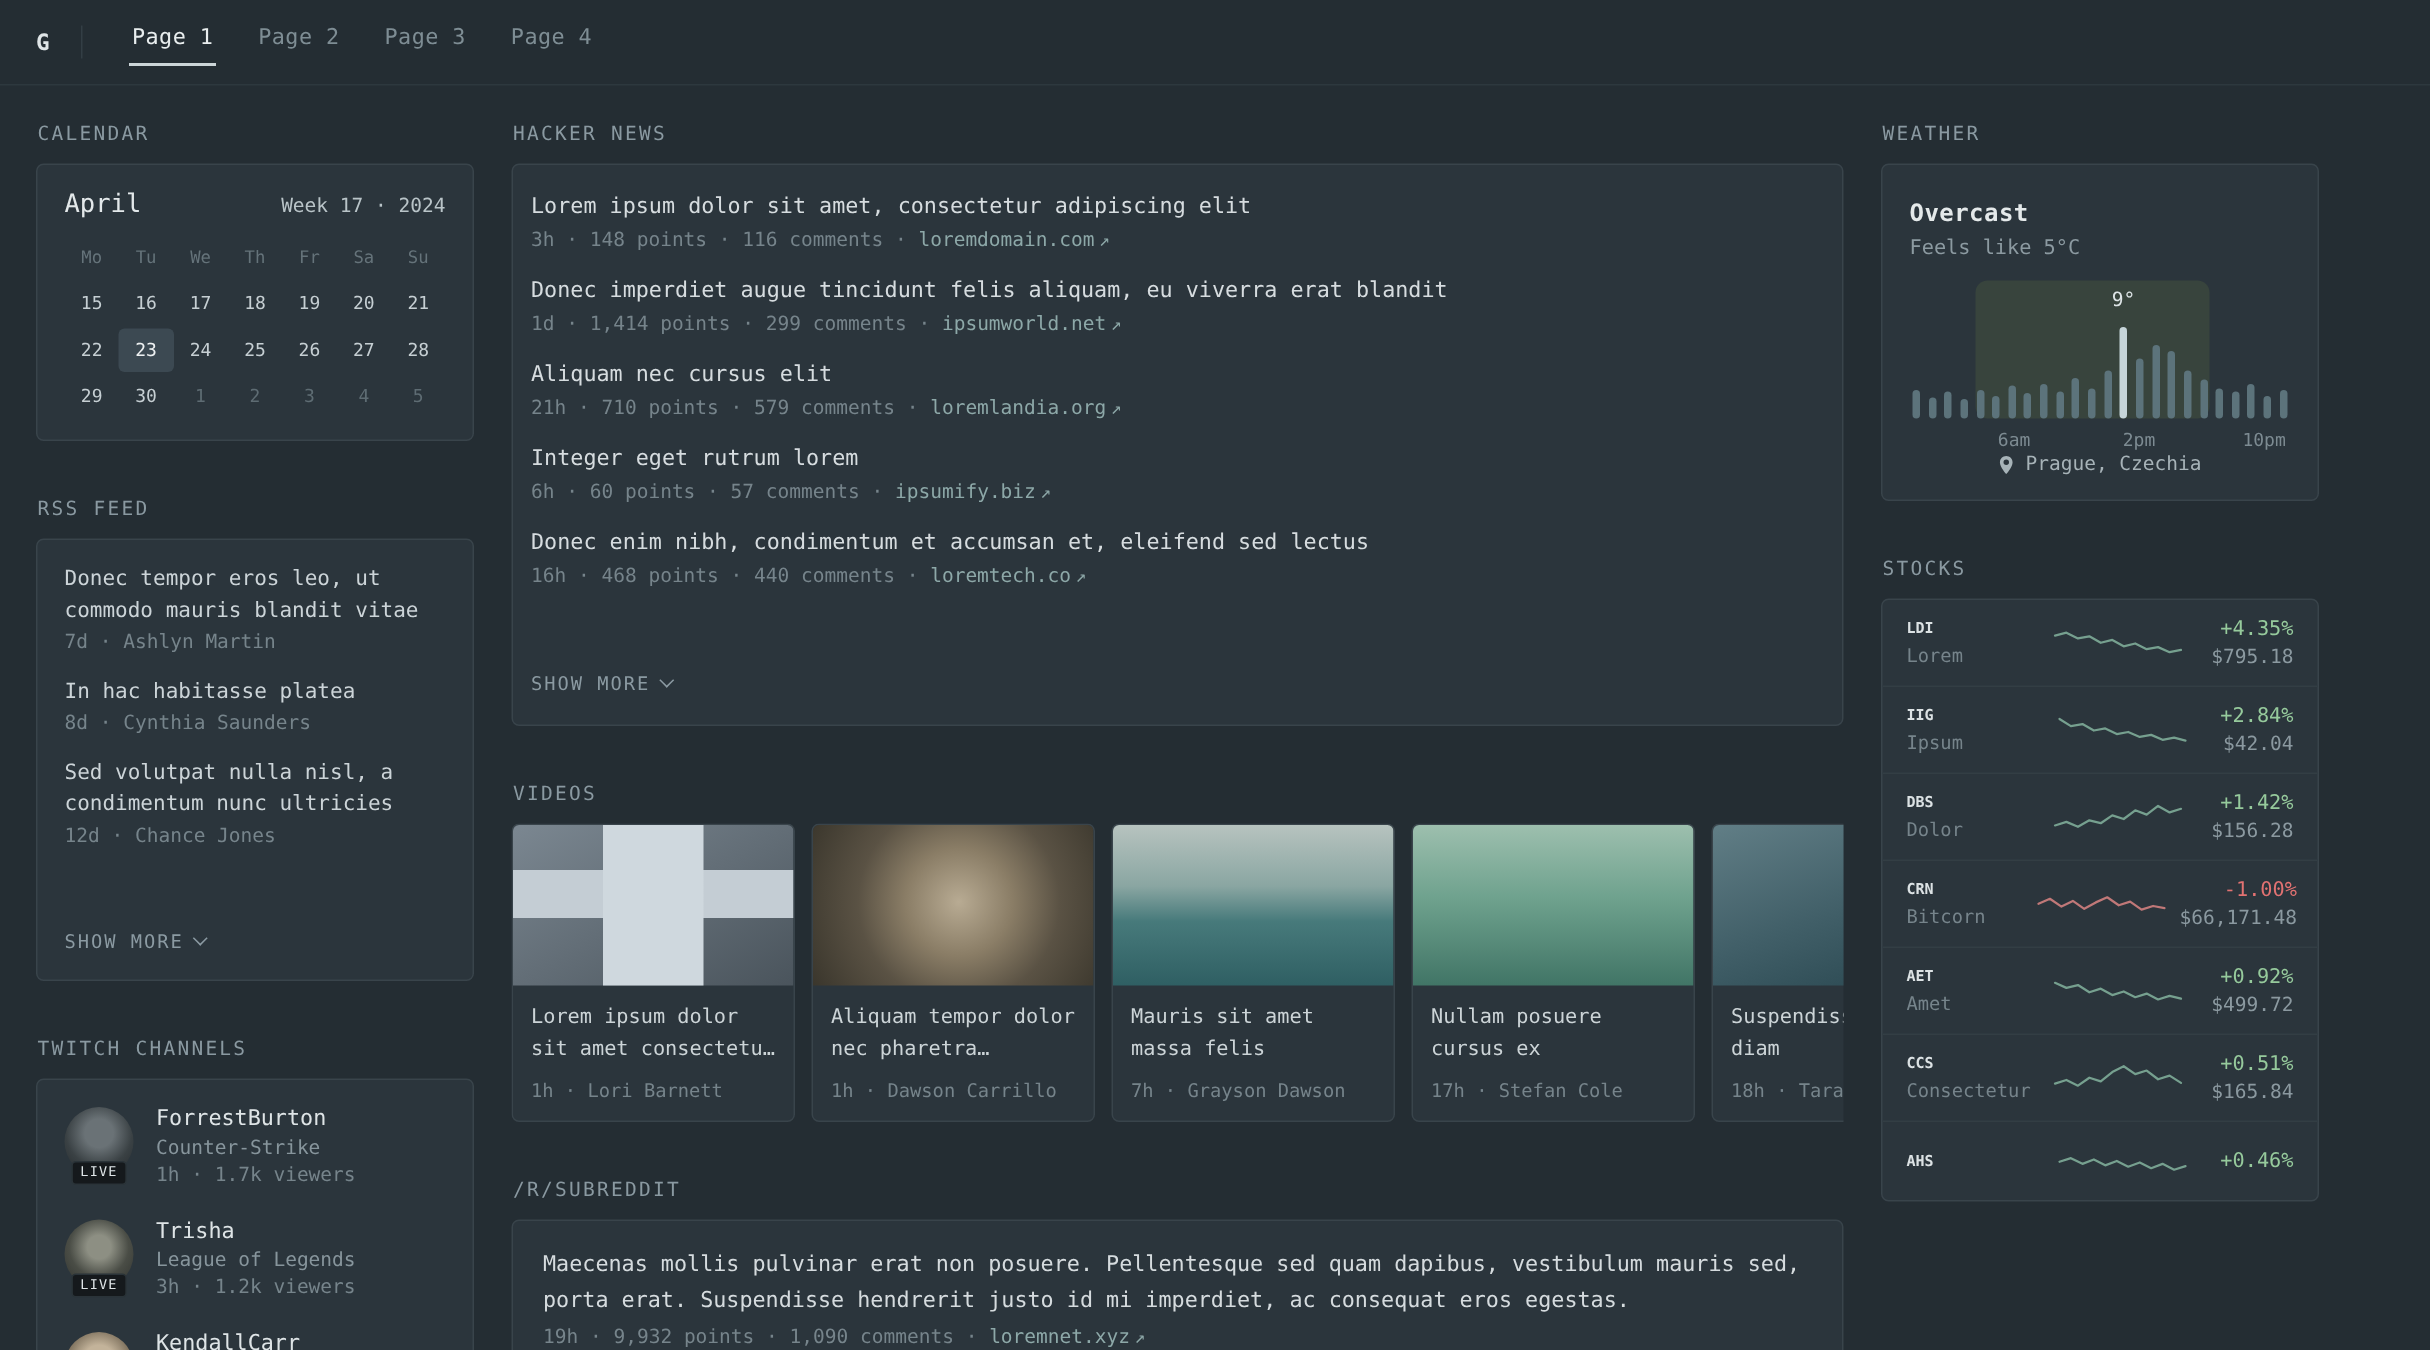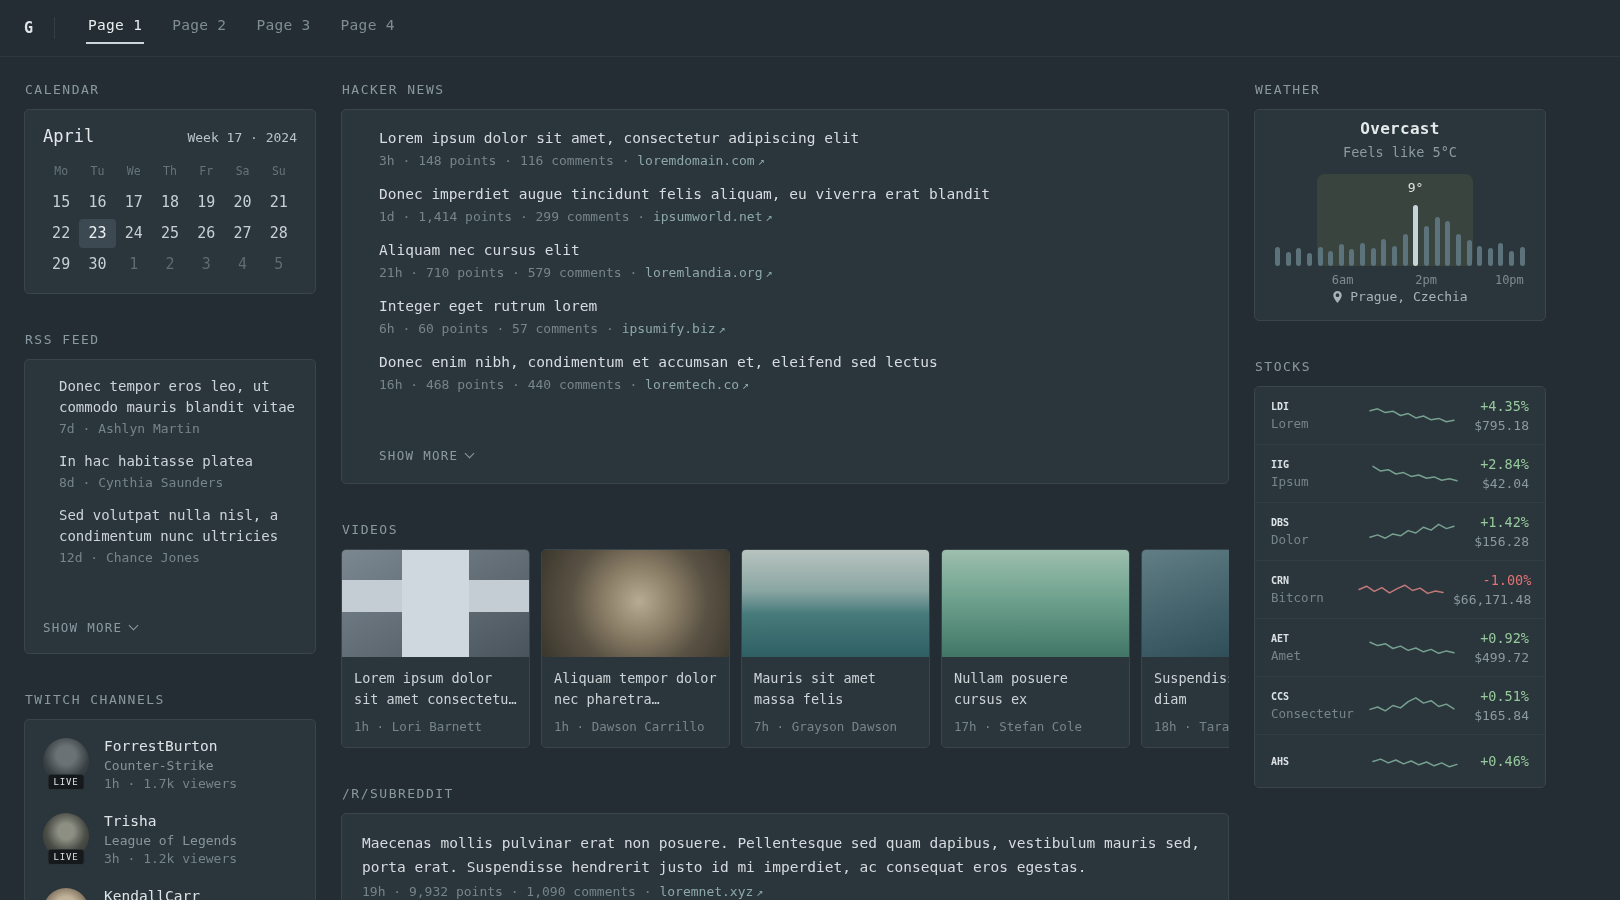--- a/index.html
+++ b/index.html
@@ -25,47 +25,47 @@
   .sec-h { font-size:13px; font-weight:500; letter-spacing:1.5px; color:#8a99a1; margin:0 0 12px 1px; }
   .card { background:#2b353c; border:1px solid #39444b; border-radius:5px; }
   .meta { font-size:13px; color:#76848b; margin-top:3px; }
   
   .cal-card { padding:16px 18px 14px; }
   .cal-head { display:flex; justify-content:space-between; align-items:baseline; }
   .cal-month { font-size:17px; font-weight:500; color:#e3e8ea; }
   .cal-week { font-size:13px; color:#b9c4c8; }
   .cal-grid { display:grid; grid-template-columns:repeat(7,1fr); margin-top:14px; row-gap:2px; }
   .cal-wd { text-align:center; font-size:11.5px; color:#65737a; padding:4px 0 8px; }
-  .cal-day { text-align:center; font-size:15px; color:#c6cfd3; height:29px; line-height:29px; border-radius:4px; }
+  .cal-day { text-align:center; font-size:12px; color:#c6cfd3; height:29px; line-height:29px; border-radius:4px; }
   .cal-day.selected { background:#3c4952; color:#eef1f2; }
   .cal-day.adjacent { color:#5e6c73; }
   
   .rss-card { padding:16px 18px 12px; }
-  .rss-item { margin-bottom:15px;margin-left:16px; }
+  .rss-item { margin-bottom:15px; }
   .rss-title { font-size:14px; line-height:1.5; color:#ccd4d8; cursor:pointer; display:block; text-decoration:none; }
   .show-more { background:none; border:none; font:inherit; font-size:12.5px; letter-spacing:1.3px; color:#8b9aa2;
                cursor:pointer; padding:2px 0 6px; display:inline-flex; align-items:center; gap:8px;margin-top:38px; }
   .chev { width:7px; height:7px; border-right:1.5px solid #8b9aa2; border-bottom:1.5px solid #8b9aa2;
           display:inline-block; transform:rotate(45deg); margin-top:-4px; }
   
   .twitch-card { padding:18px; }
   .t-row { display:flex; gap:15px; margin-bottom:22px; cursor:pointer; align-items:flex-start; }
   .t-row:last-of-type { margin-bottom:6px; }
   .avatar-wrap { position:relative; flex:none; width:46px; }
   .avatar { width:46px; height:46px; border-radius:50%; }
   .av1 { background:radial-gradient(circle at 50% 38%, #6a7276 0 26%, #3a4144 60%, #23282b 100%); }
   .av2 { background:radial-gradient(circle at 50% 40%, #8d8f83 0 22%, #4a4d46 55%, #2b2e2b 100%); }
   .av3 { background:radial-gradient(circle at 50% 42%, #c3b39a 0 30%, #80735f 60%, #4e4a41 100%); }
   .live { position:absolute; left:50%; transform:translateX(-50%); bottom:-6px; background:var(--live-badge-bg,#15191c);
           color:#dfe5e7; font-size:9px; letter-spacing:.8px; padding:2px 5px; border-radius:3px; border:1px solid #2a3338; }
   .live:empty, .t-game:empty, .meta:empty, .s-name:empty, .price:empty { display:none; }
   .t-name { font-size:14.5px; color:#dee4e6; }
   .t-game { font-size:13px; color:#87959c; margin-top:4px; }
   
-  .hn-card { padding:18px 37px 14px; }
+  .hn-card { padding:18px 12px 14px; }
   .hn-item { margin-bottom:16px; }
   .hn-title { font-size:14.5px; color:#d6dcdf; cursor:pointer; display:block; text-decoration:none; line-height:1.45; }
   .hn-item .meta, .sub-card .meta { margin-top:4px; }
   .domain { color:#8da8a8; cursor:pointer; text-decoration:none; }
   .ext { color:#8da8a8; font-size:12px; margin-left:3px; }
   
   .video-row { display:flex; gap:11px; overflow:hidden; }
   .video-card { flex:0 0 189px; width:189px; background:#2b353c; border:1px solid #39444b; border-radius:5px;
                 overflow:hidden; cursor:pointer; }
   .thumb { height:107px; }
@@ -75,21 +75,21 @@
   .thumb-camera { background:radial-gradient(circle at 52% 48%, #b8ab93 0%, #8a7d66 32%, #5a5244 60%, #3a362c 100%); }
   .thumb-sea { background:linear-gradient(180deg,#b7c3bf 0%,#8aa6a2 38%,#477a7b 60%,#2f5f63 100%); }
   .thumb-canoe { background:linear-gradient(180deg,#9dbfae 0%,#6fa28e 45%,#417566 100%); }
   .thumb-fog { background:linear-gradient(160deg,#617e86 0%,#415f68 50%,#24424b 100%); }
   .video-title { padding:11px 12px 0; font-size:13.5px; line-height:1.55; color:#ccd4d7; white-space:pre-line; }
   .video-card .meta { margin:9px 12px 13px; font-size:12.5px; }
   
   .sub-card { padding:18px 20px; }
   .post-title { font-size:14.5px; line-height:1.65; color:#d5dbde; cursor:pointer; display:block; text-decoration:none; }
   
-  .weather-card { padding:9px 18px 16px; text-align:center; }
+  .weather-card { padding:22px 18px 16px; }
   .w-cond { font-size:16px; font-weight:600; color:#e4e9ea; letter-spacing:.3px; }
   .w-feels { font-size:13.5px; color:#8c9aa1; margin-top:6px; }
   .w-chart { position:relative; height:92px; margin:14px 2px 0; }
   .w-band { position:absolute; top:0; bottom:0; background:#38443d; border-radius:8px; }
   .w-bars { position:absolute; left:0; right:0; bottom:0; height:64px; display:flex;
             justify-content:space-between; align-items:flex-end; }
   .w-bar { width:5px; border-radius:3px; background:#5c737b; position:relative; }
   .w-bar.current { background:#c6d5d9; }
   .w-peak { position:absolute; top:6px; transform:translateX(-50%); font-size:13px; color:#dde4e6; }
   .w-times { position:relative; height:16px; margin:7px 2px 0; font-size:12px; color:#7d8b92; }

